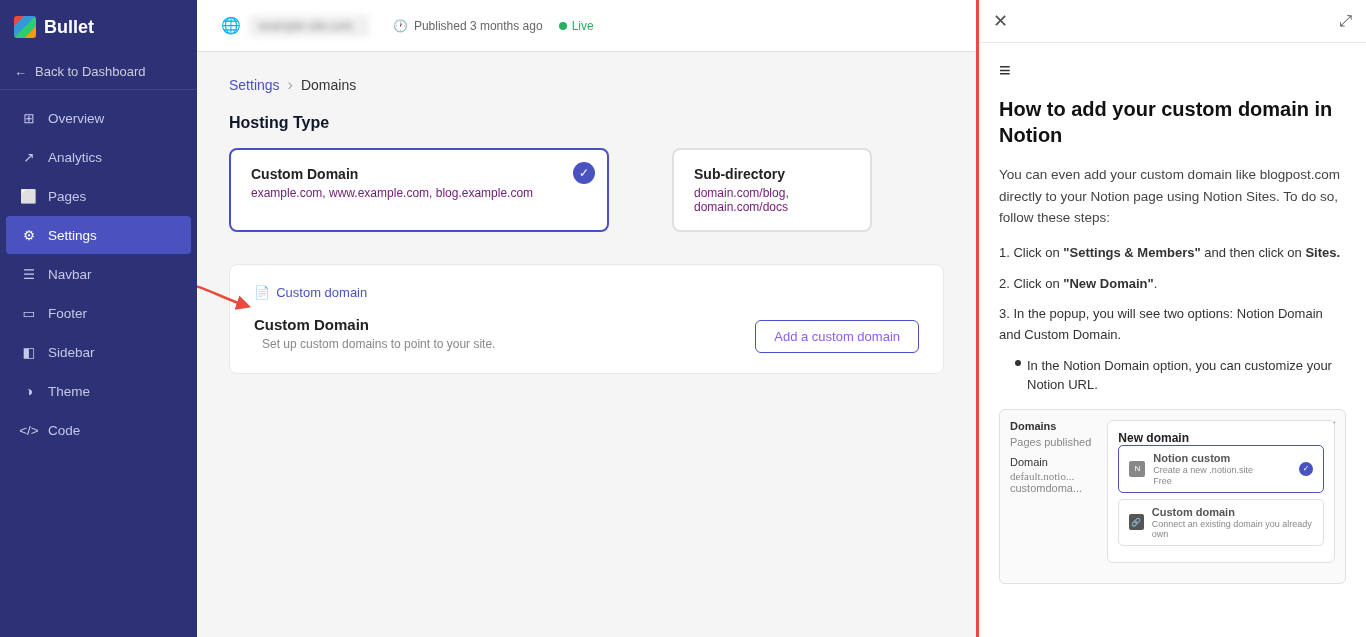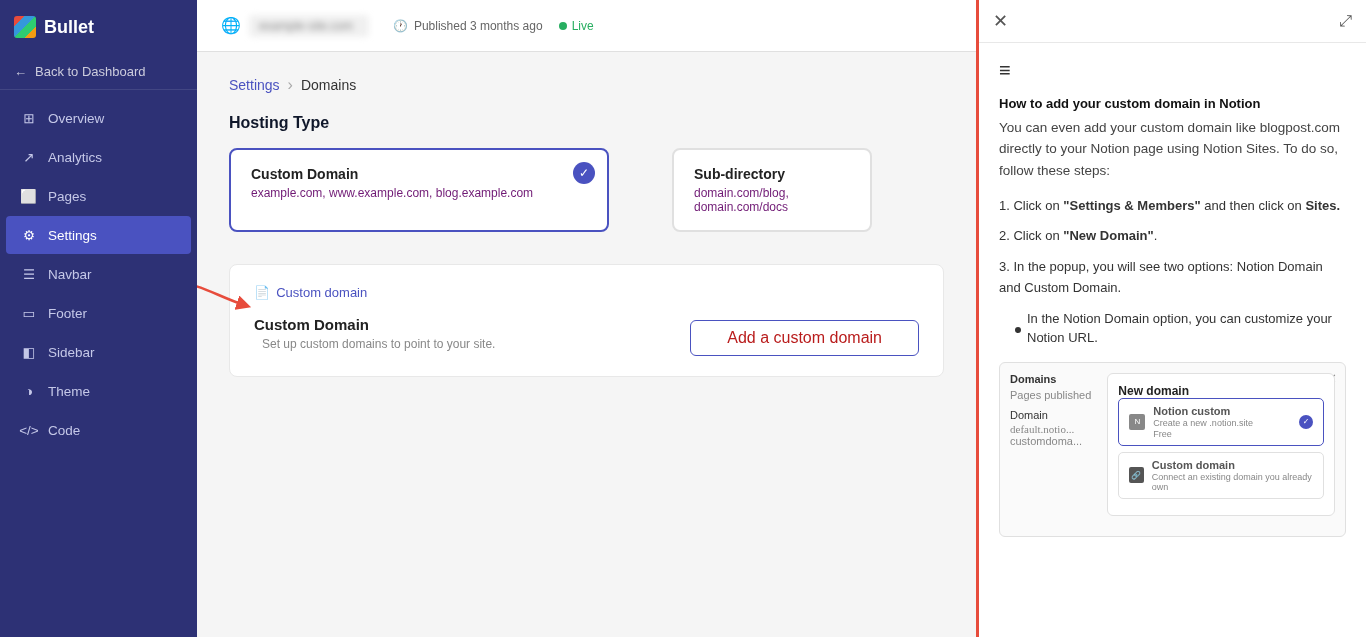--- a/index.html
+++ b/index.html
@@ -193,23 +193,23 @@
       justify-content: space-between;
       gap: 24px;
     }
     .domain-info {}
     .domain-title { font-size: 15px; font-weight: 600; color: #222; margin-bottom: 4px; }
     .domain-desc { font-size: 12px; color: #888; margin-left: 8px; }
     .add-domain-btn {
       background: #fff;
       border: 1px solid #4a52c0;
       border-radius: 6px;
-      color: #b91c1c;
-      padding: 8px 36px;
-      font-size: 16px;
+      color: #8b5cf6;
+      padding: 8px 18px;
+      font-size: 13px;
       cursor: pointer;
       white-space: nowrap;
       margin-top: 4px;
     }
 
     
     .help-panel {
       width: 390px;
       min-width: 390px;
       height: 637px;
@@ -228,25 +228,25 @@
       border-bottom: 1px solid #e8e8e8;
     }
     .help-close { cursor: pointer; color: #555; font-size: 18px; }
     .help-expand { cursor: pointer; color: #555; font-size: 16px; }
     .help-content {
       flex: 1;
       overflow-y: auto;
       padding: 16px 20px;
     }
     .help-menu-icon { font-size: 20px; color: #333; margin-bottom: 14px; cursor: pointer; }
-    .help-title { font-size: 13px; font-weight: 700; color: #111; margin-bottom: 4px; line-height: 1.3; }
+    .help-title { font-size: 20px; font-weight: 700; color: #111; margin-bottom: 16px; line-height: 1.3; }
     .help-intro { font-size: 13.5px; color: #444; margin-bottom: 14px; line-height: 1.6; }
     .help-step { font-size: 13px; color: #333; margin-bottom: 10px; line-height: 1.6; }
     .help-step strong { font-weight: 700; }
-    .help-bullet { font-size: 13px; color: #333; margin-bottom: 8px; margin-left: 16px; line-height: 1.5; display: flex; gap: 6px; align-items: center; }
+    .help-bullet { font-size: 13px; color: #333; margin-bottom: 8px; margin-left: 16px; line-height: 1.5; display: flex; gap: 6px; }
     .bullet-dot { margin-top: 4px; min-width: 6px; height: 6px; background: #333; border-radius: 50%; display: inline-block; }
     .help-screenshot {
       margin-top: 14px;
       border: 1px solid #e0e0e0;
       border-radius: 6px;
       background: #fafafa;
       padding: 10px;
       min-height: 140px;
       position: relative;
     }

